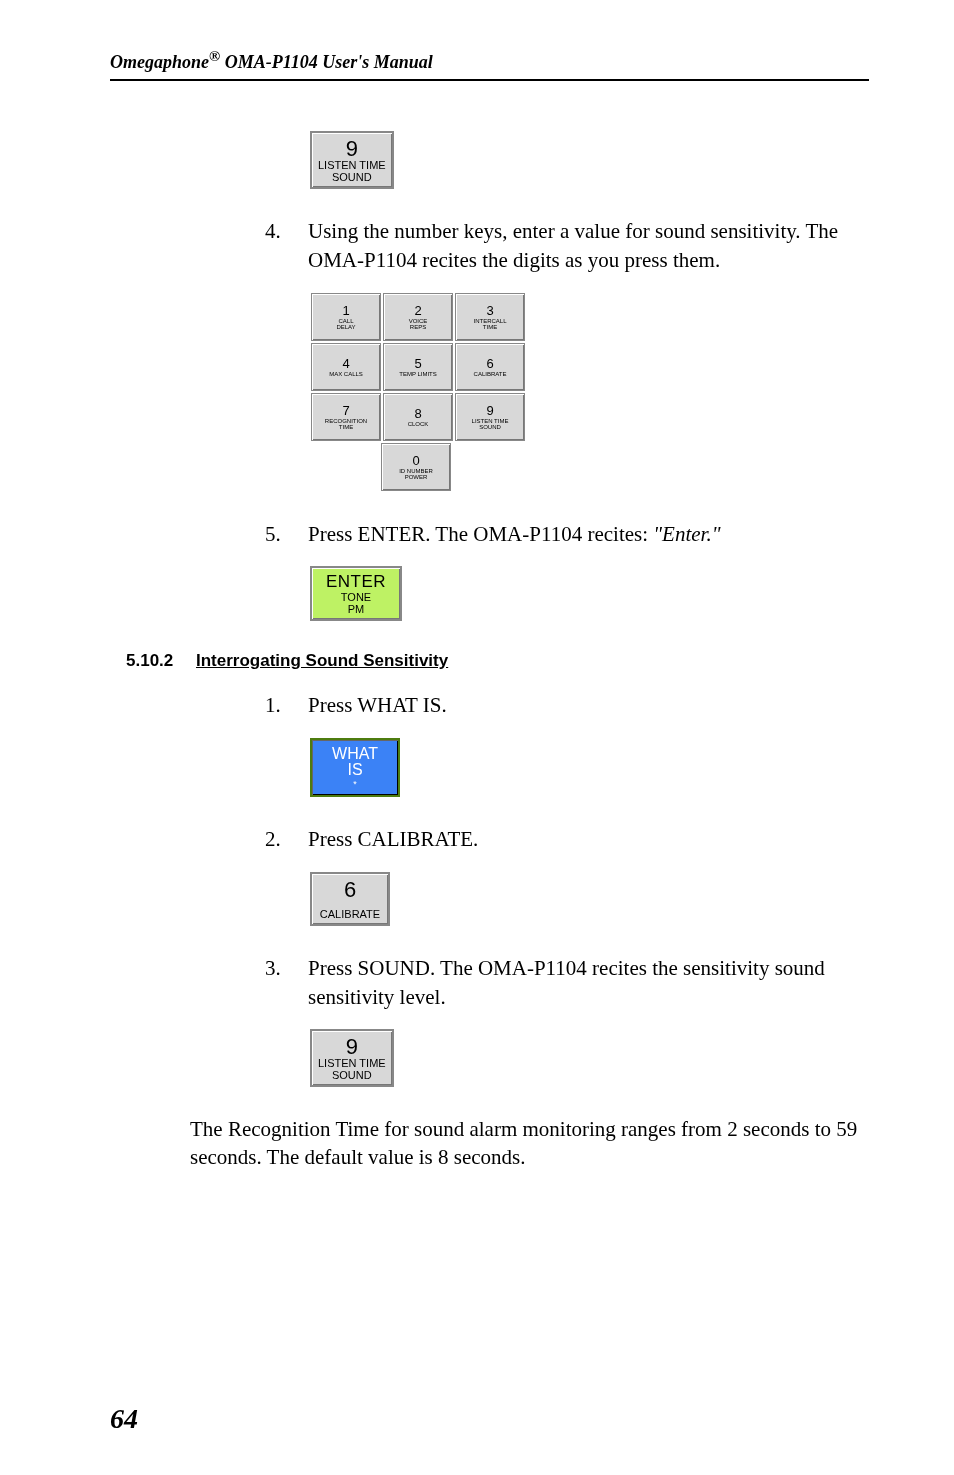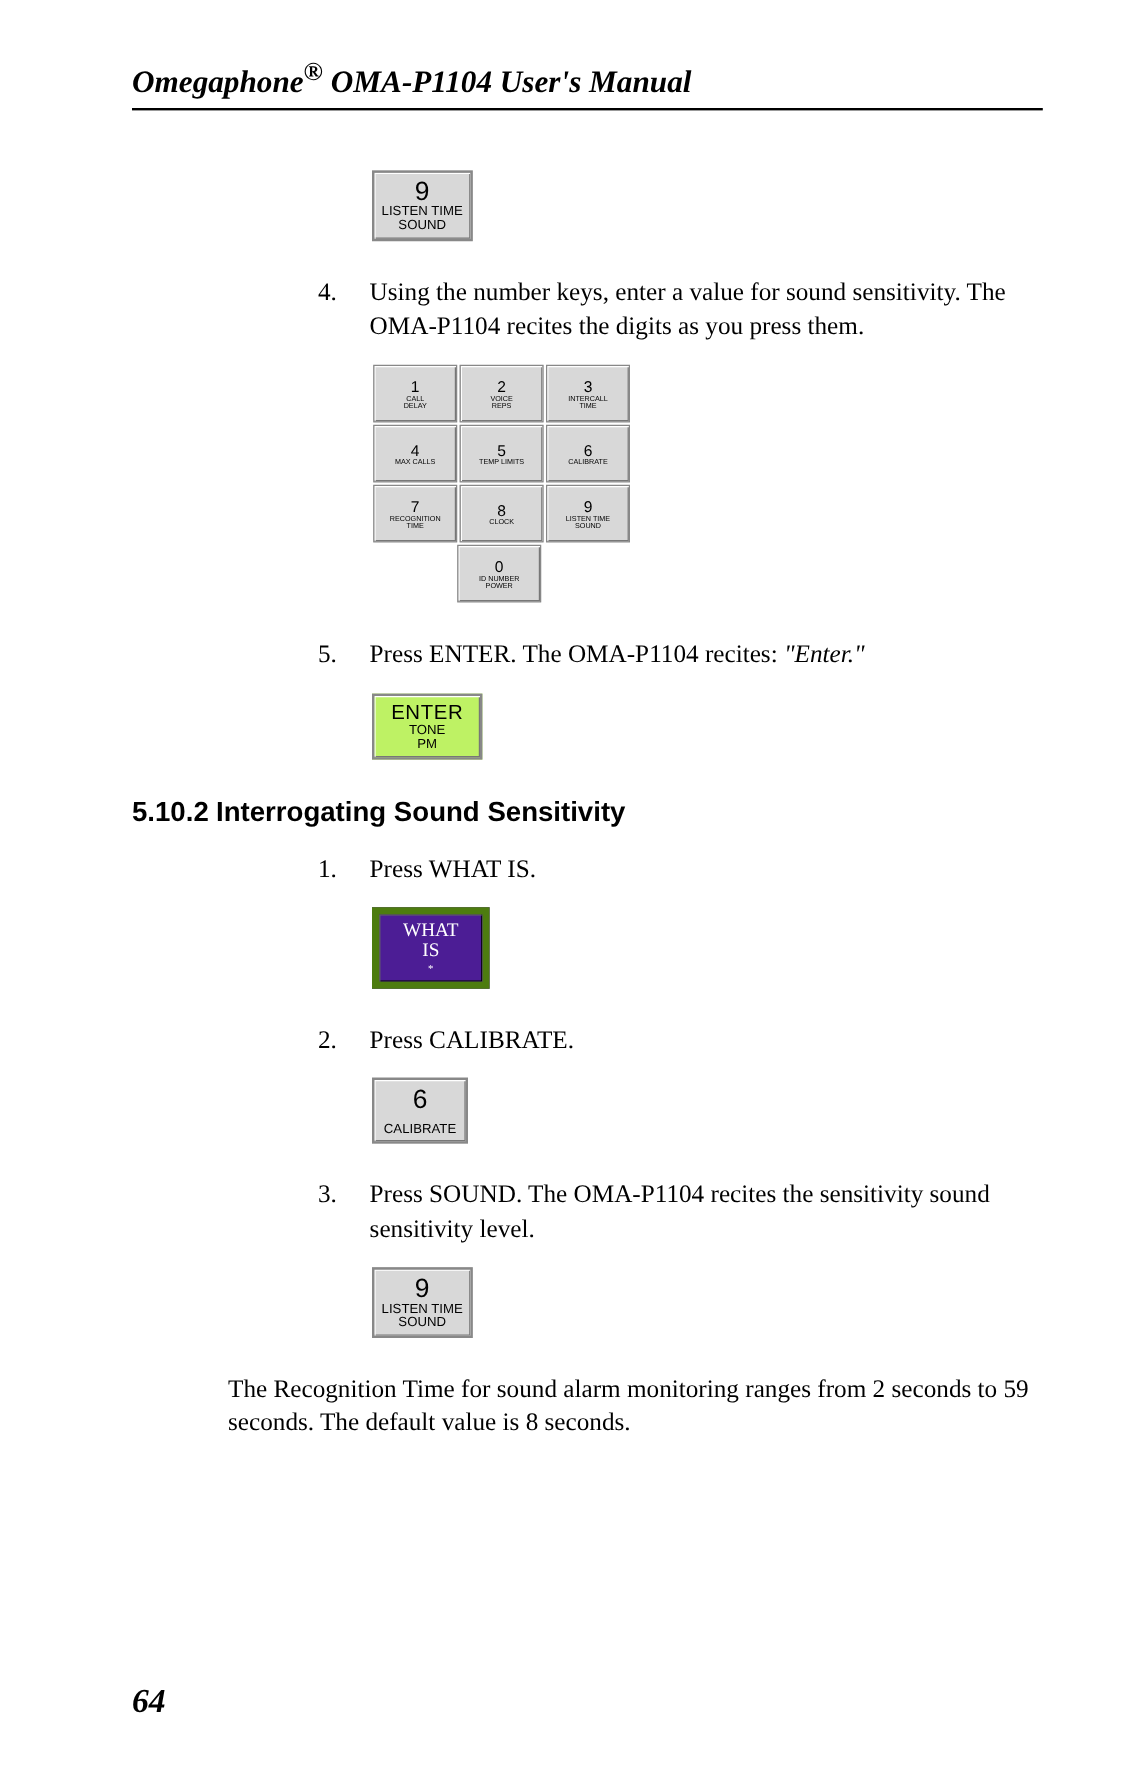--- a/index.html
+++ b/index.html
@@ -14,21 +14,21 @@
   }
   .page {
     padding: 48px 85px 50px 110px;
     height: 100%;
     box-sizing: border-box;
     position: relative;
   }
   .running-header {
     font-style: italic;
     font-weight: bold;
-    font-size: 26px;
+    font-size: 18px;
     margin-bottom: 6px;
   }
   .rh-reg {
     font-style: italic;
     font-weight: bold;
   }
   .hr {
     border: none;
     border-top: 2px solid #000;
     margin: 0 0 50px 0;
@@ -90,22 +90,23 @@
     align-items: center;
     justify-content: center;
     font-family: Arial, Helvetica, sans-serif;
     margin: 1px;
   }
   .kp-num { font-size: 13px; }
   .kp-lbl { font-size: 6px; text-align: center; line-height: 1; }
   .section-h {
     font-family: Arial, Helvetica, sans-serif;
     font-weight: bold;
-    font-size: 23px;
-    margin: 30px 0 20px 0;
+    font-size: 17px;
+    margin: 30px 0 20px 16px;
+    text-decoration: underline;
   }
   .section-num { display: inline-block; width: 70px; }
   .body-p {
     margin-left: 80px;
     font-size: 21px;
     line-height: 1.35;
   }
   .enter-key {
     display: inline-block;
     border: 2px solid #888;
@@ -113,26 +114,26 @@
     box-shadow: inset 1px 1px 0 #fff, inset -1px -1px 0 #777;
     text-align: center;
     font-family: Arial, Helvetica, sans-serif;
     padding: 4px 8px;
     min-width: 72px;
   }
   .enter-key .m { font-size: 17px; letter-spacing: 0.5px; }
   .enter-key .s { font-size: 11px; display: block; line-height: 1.05; text-align: center; }
   .whatis-key {
     display: inline-block;
-    border: 6px solid #4d7c0f;
-    background: #4c1d95;
+    border: 2px solid #4d7c0f;
+    background: #3b82f6;
     color: #fff;
     box-shadow: inset 1px 1px 0 #666, inset -1px -1px 0 #000;
     text-align: center;
-    font-family: Liberation Serif, serif;
+    font-family: Liberation Sans, sans-serif;
     padding: 6px 8px;
     min-width: 70px;
   }
   .whatis-key .m { font-size: 16px; display: block; line-height: 1.05; }
   .whatis-key .star { font-size: 9px; display: block; }
   .pgnum {
     position: absolute;
     bottom: 40px;
     left: 110px;
     font-style: italic;

